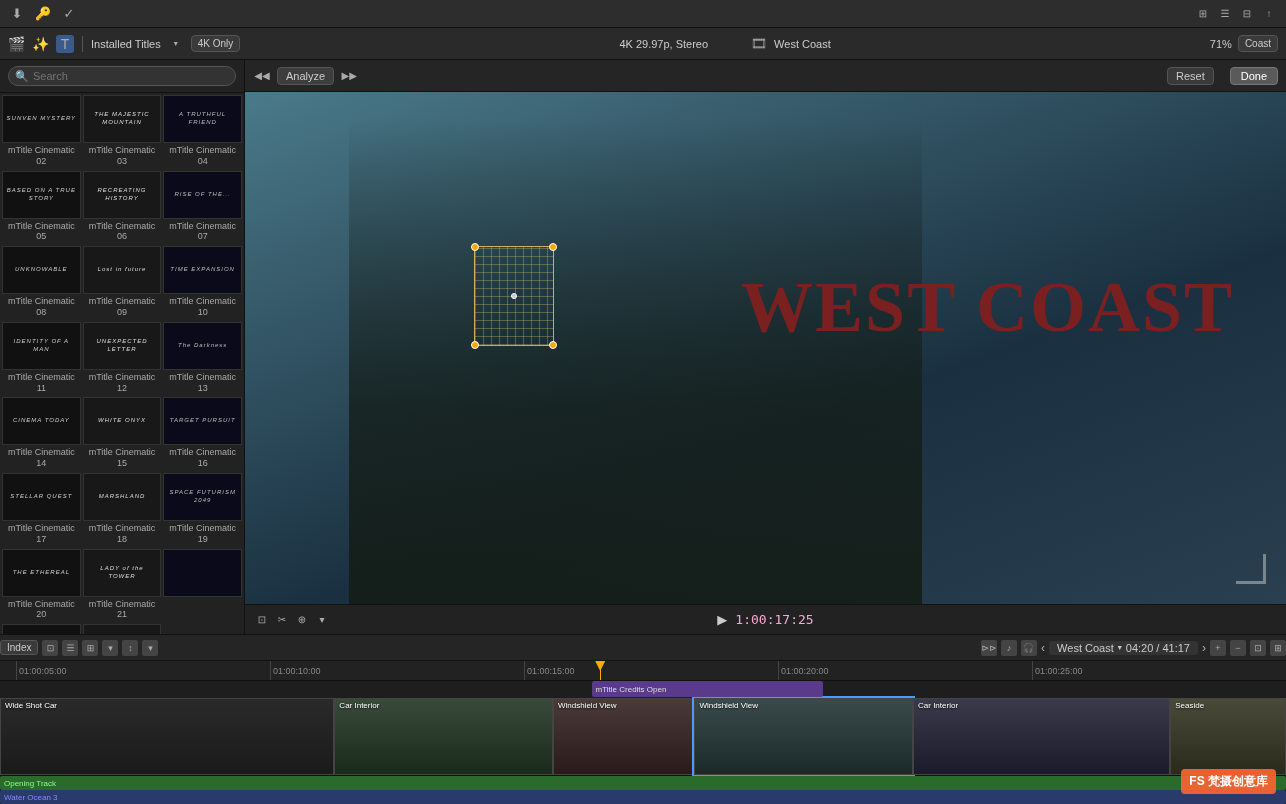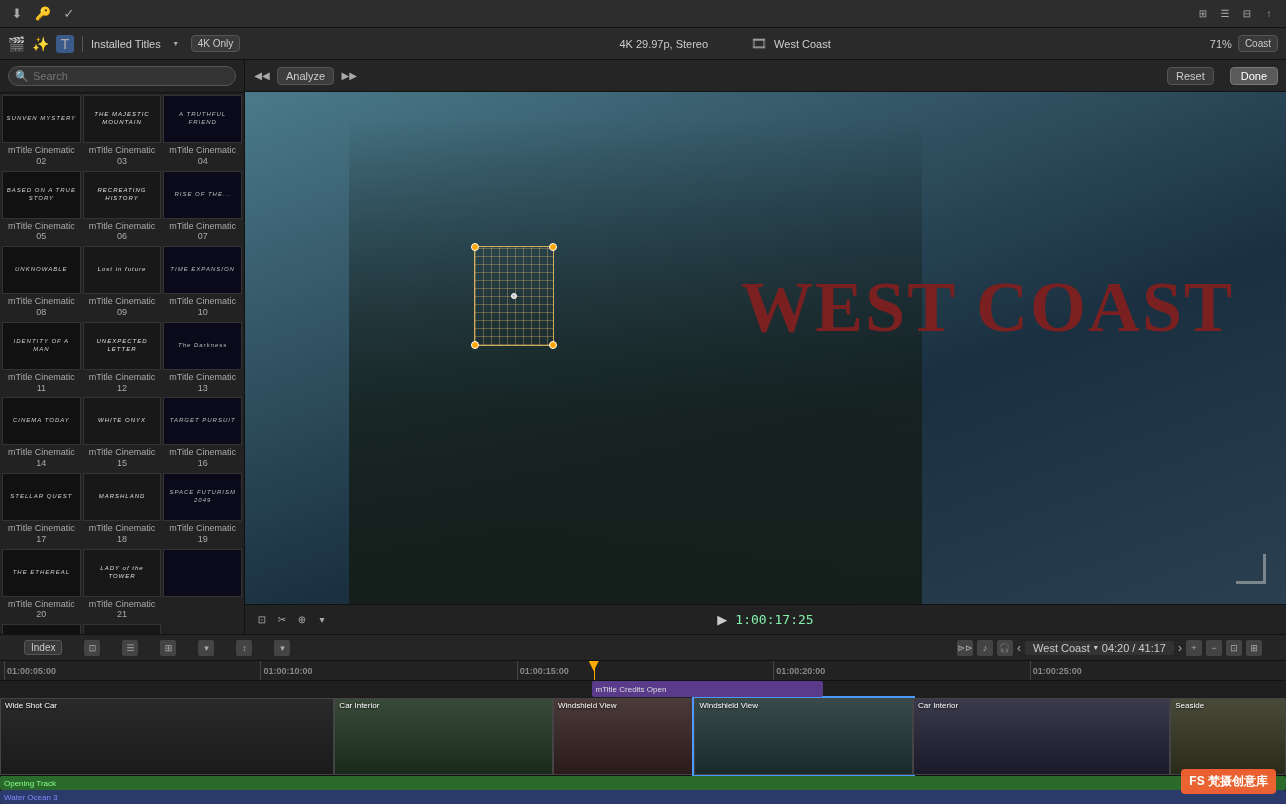--- a/index.html
+++ b/index.html
@@ -233,38 +233,38 @@
       height: 30px;
       background: #222;
       border-top: 1px solid #111;
       display: flex;
       align-items: center;
       justify-content: center;
       gap: 8px;
       position: relative;
     }
     .play-ctrl { color: #ccc; font-size: 13px; cursor: pointer; }
-    .timecode { font-size: 13px; color: #86efac; font-family: monospace; }
+    .timecode { font-size: 13px; color: #f9a8d4; font-family: monospace; }
 
     
     .timeline-area {
       height: 170px;
       background: #1e1e1e;
       border-top: 1px solid #111;
       display: flex;
       flex-direction: column;
     }
     .timeline-toolbar {
       height: 26px;
       background: #252525;
       border-bottom: 1px solid #111;
       display: flex;
       align-items: center;
-      padding: 0 24px;
-      gap: 22px;
+      padding: 0 0;
+      gap: 4px;
     }
     .index-btn {
       background: #3a3a3a;
       border: 1px solid #555;
       border-radius: 3px;
       color: #ccc;
       font-size: 10px;
       padding: 1px 6px;
       cursor: pointer;
     }
@@ -287,22 +287,21 @@
       border-bottom: 1px solid #111;
       position: relative;
       display: flex;
       align-items: center;
     }
     .ruler-content {
       flex: 1;
       height: 100%;
       position: relative;
       overflow: hidden;
-      margin-left: 4px;
-      font-weight: bold;
+      margin-left: 16px;
     }
     .ruler-marks {
       display: flex;
       align-items: center;
       height: 100%;
       gap: 0;
     }
     .ruler-mark {
       flex: 1;
       height: 100%;

